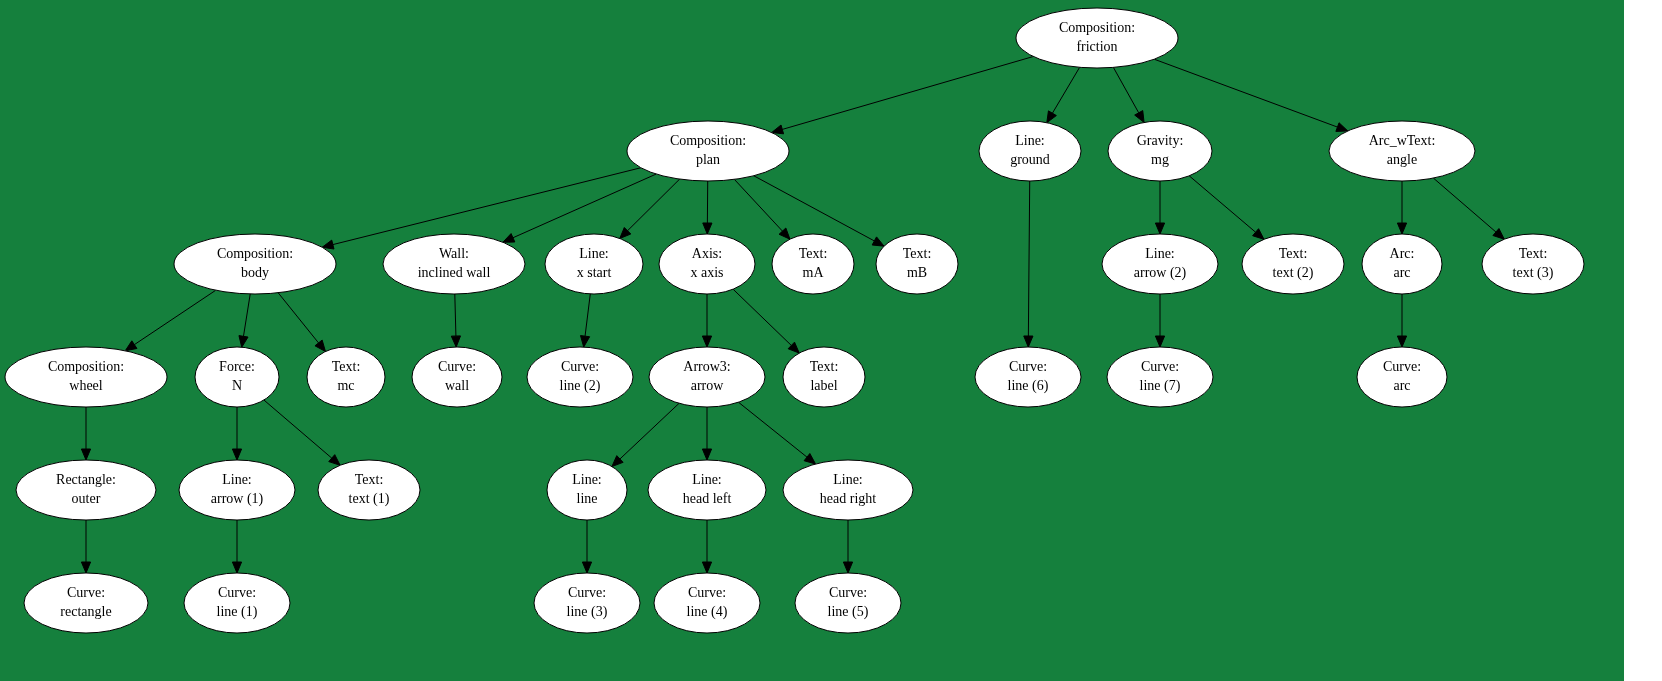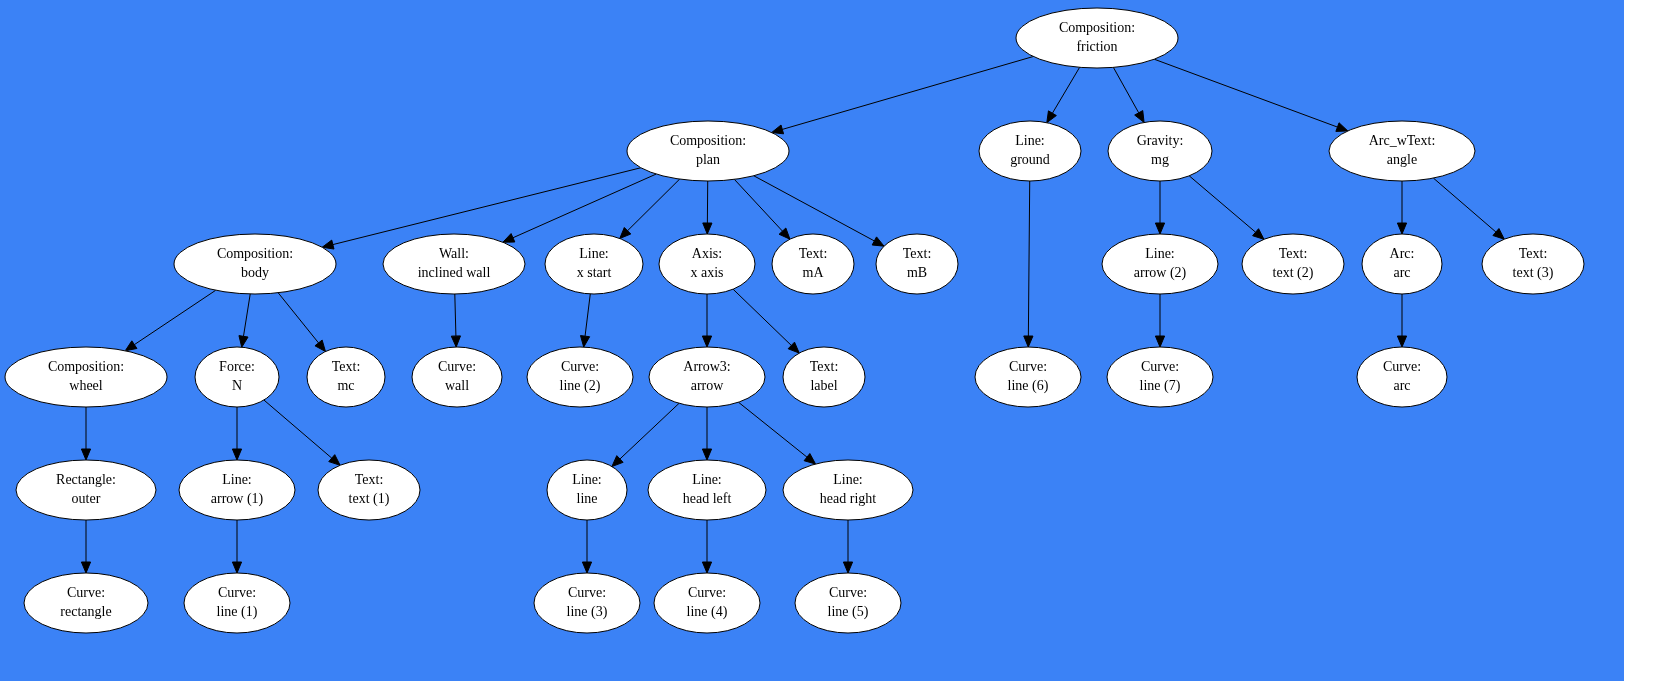--- a/index.html
+++ b/index.html
@@ -4,21 +4,21 @@
 <style>
   html, body {
     margin: 0;
     padding: 0;
     background: #ffffff;
   }
   #graph-root {
     position: relative;
     width: 1624px;
     height: 681px;
-    background: #3b82f6;
+    background: #15803d;
     overflow: hidden;
     font-family: "Liberation Serif", "DejaVu Serif", serif;
   }
   svg#graph-canvas {
     display: block;
     width: 1662px;
     height: 681px;
   }
   .node-ellipse {
     fill: #ffffff;

